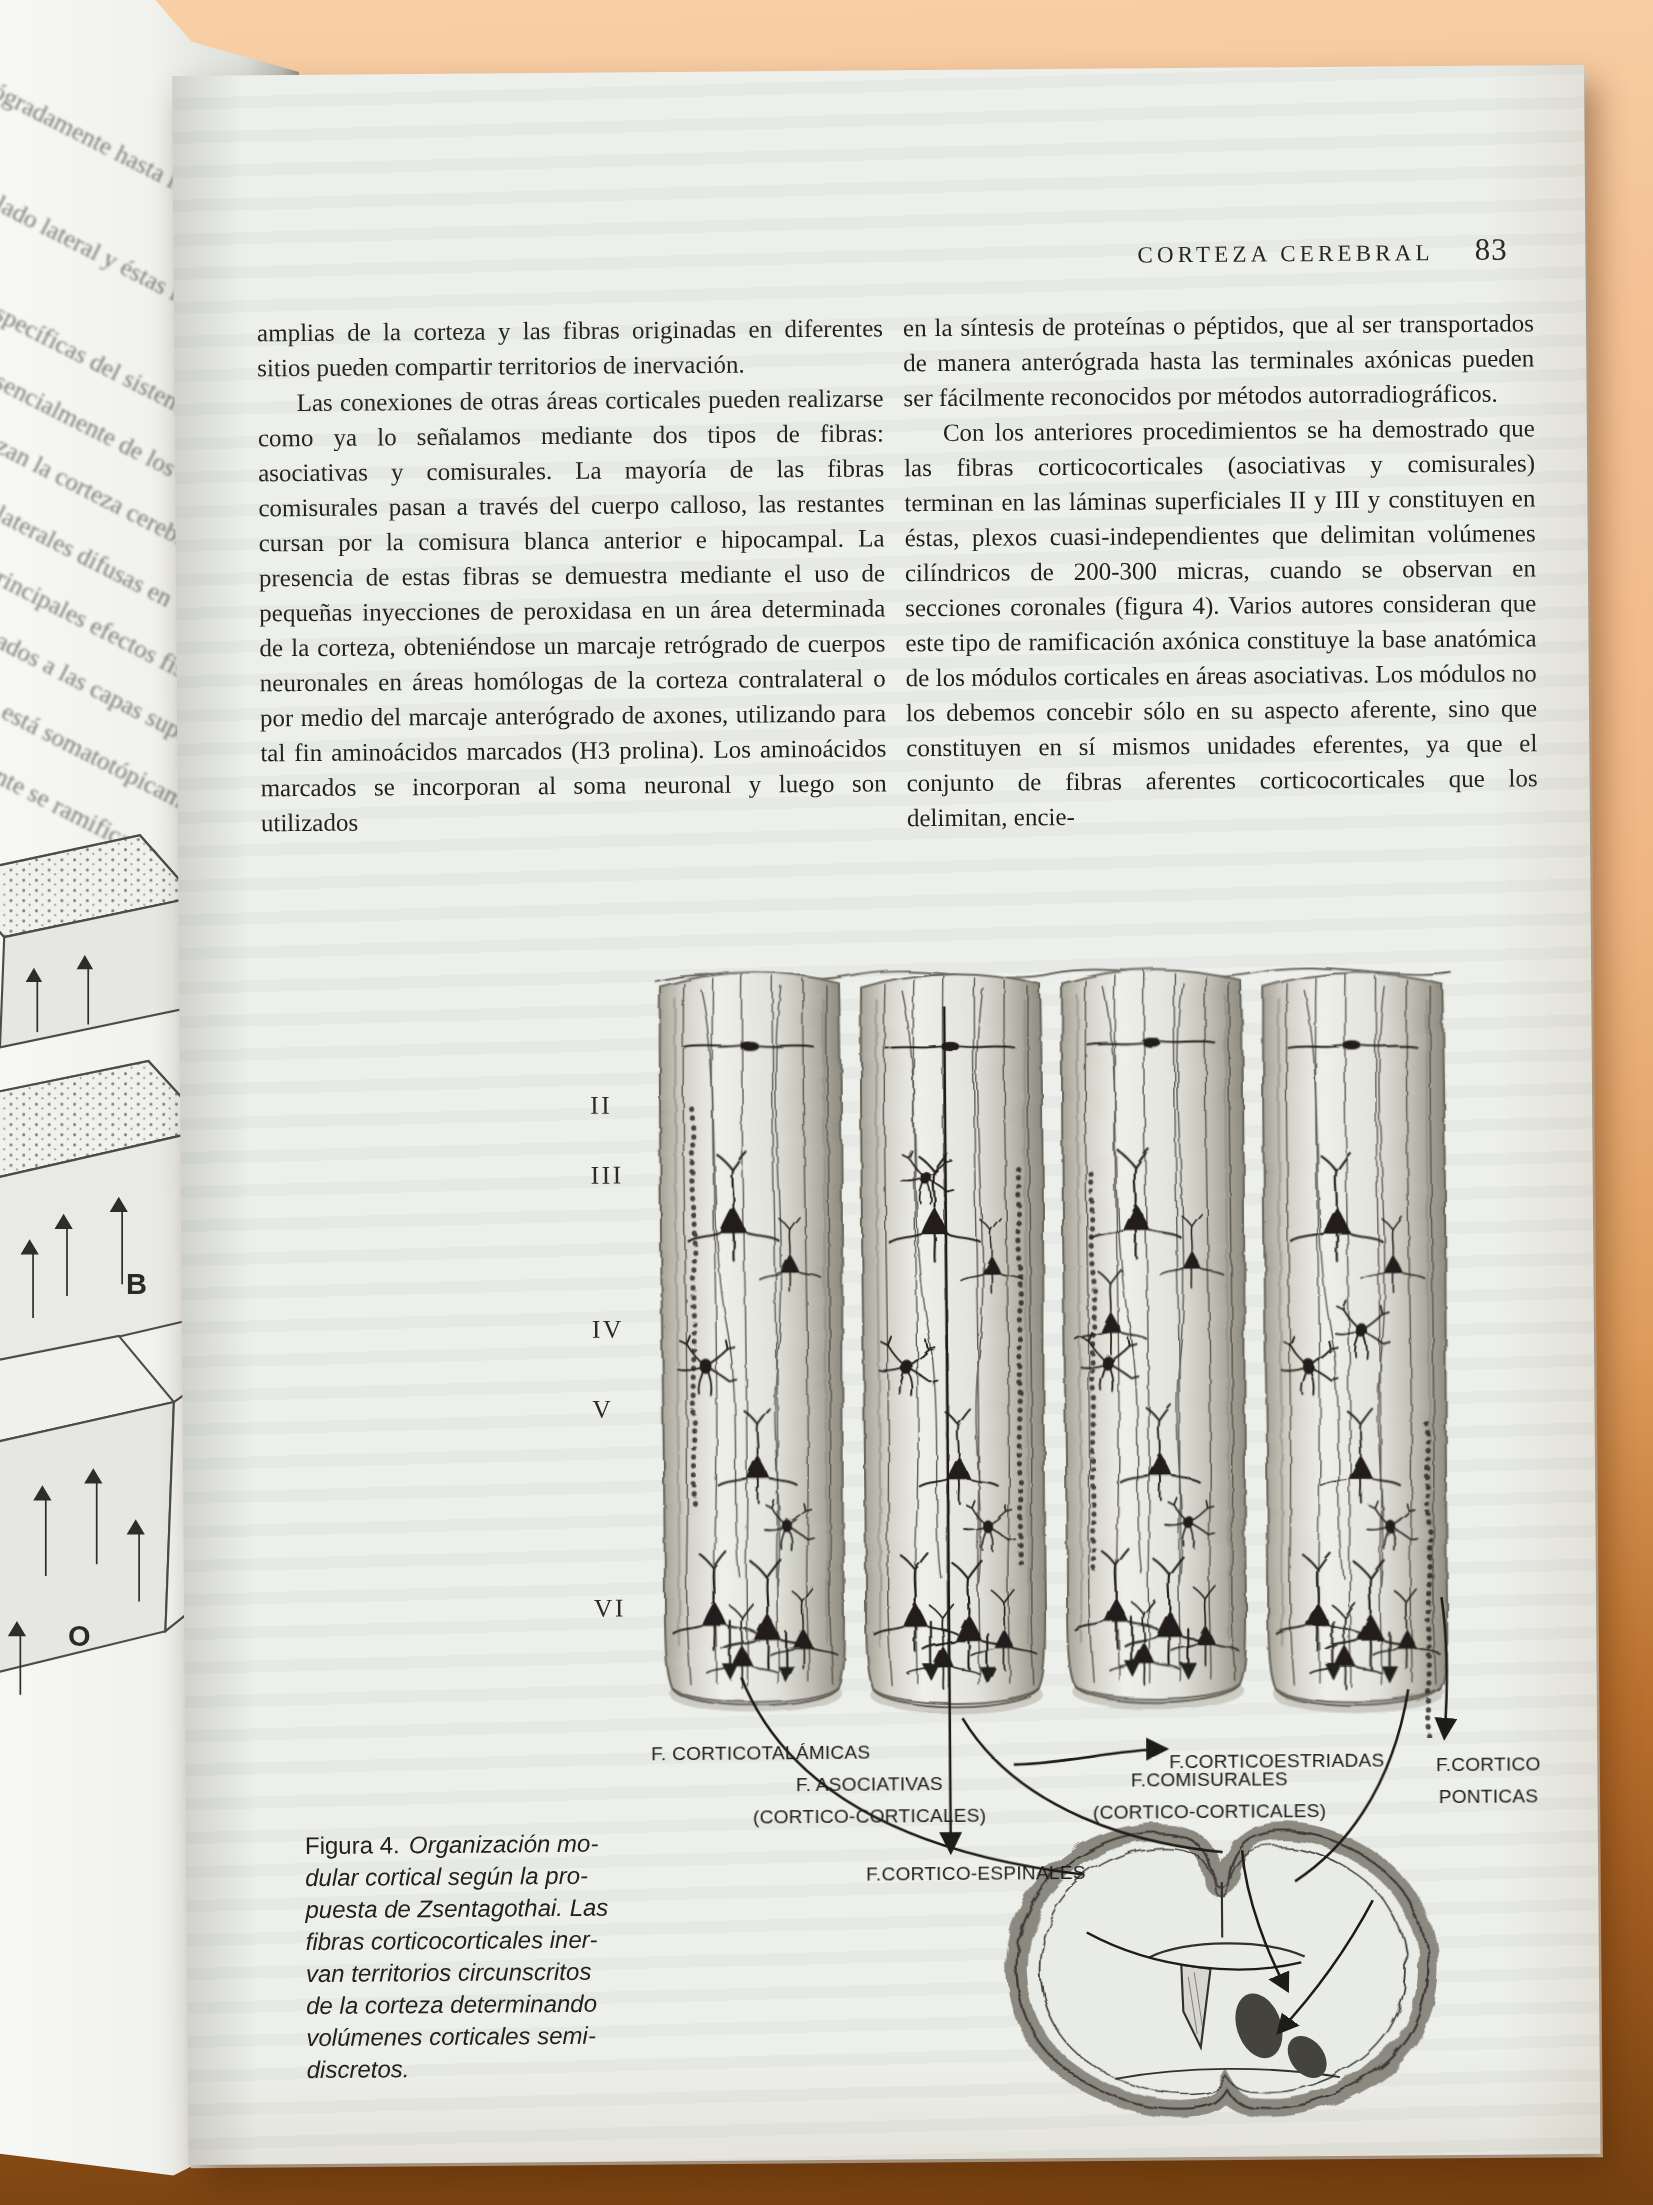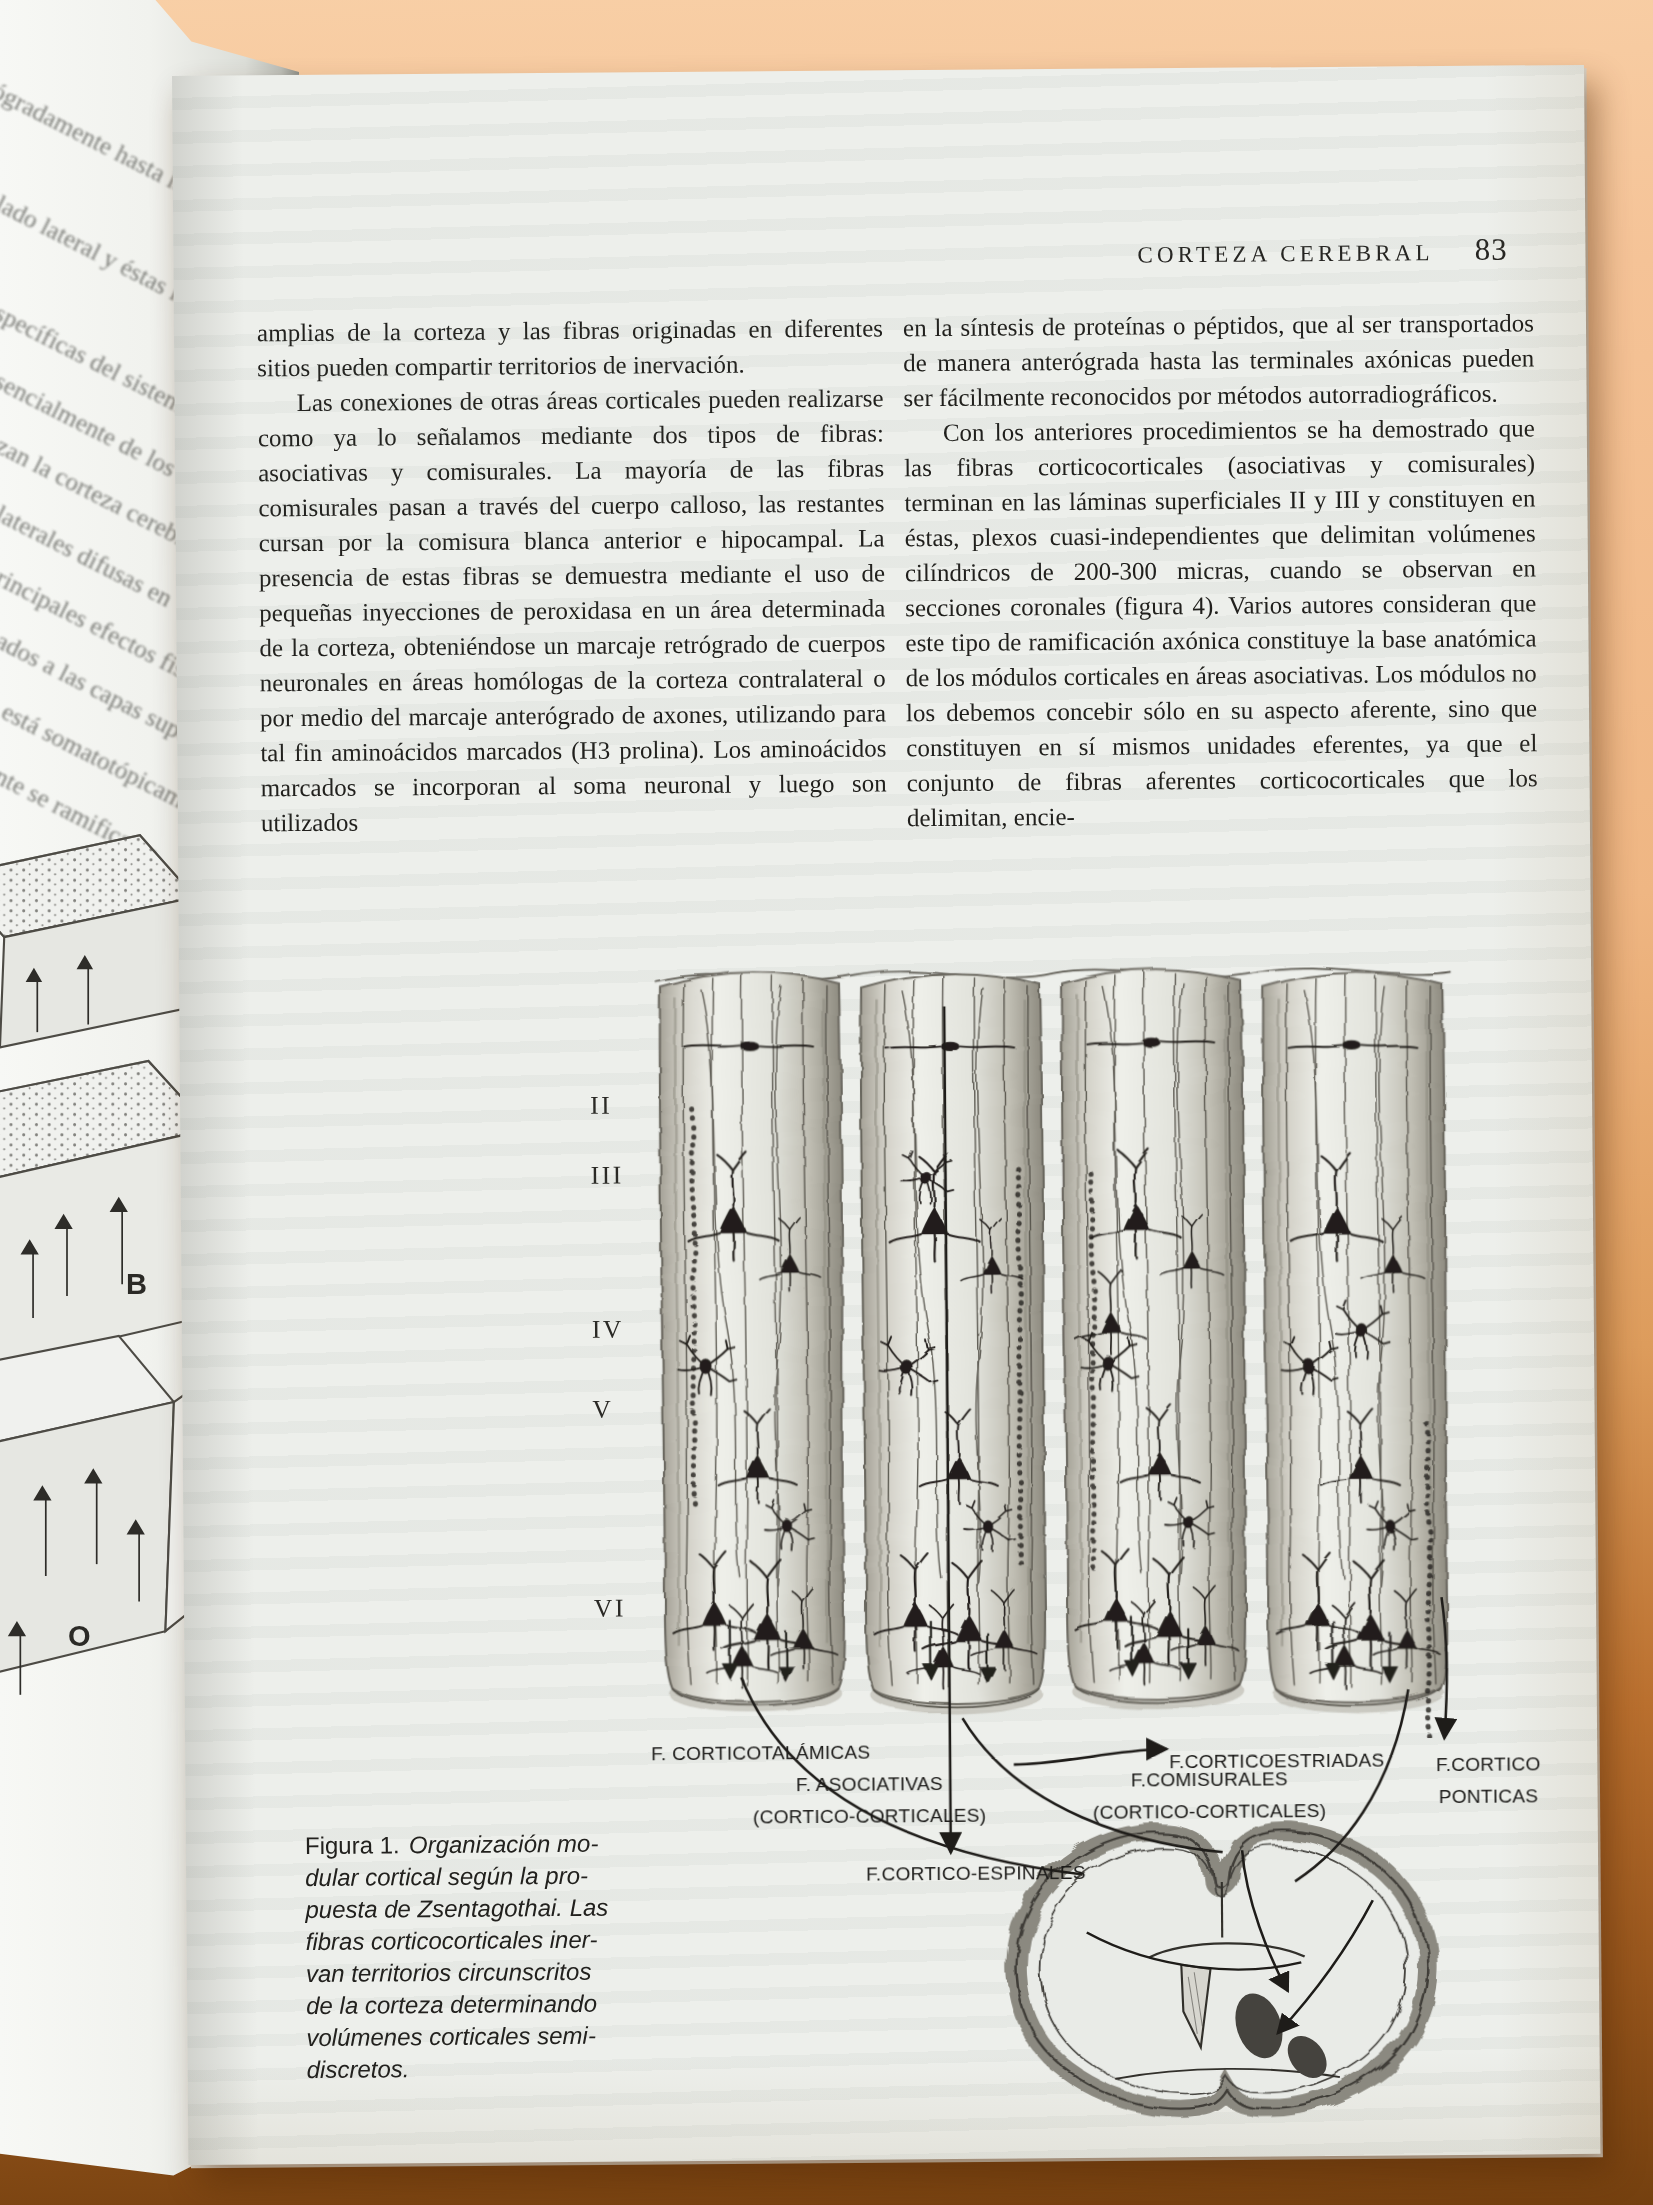--- a/index.html
+++ b/index.html
@@ -282,21 +282,21 @@
       <ellipse cx="318" cy="288" rx="26" ry="44" transform="rotate(-14 318 288)" fill="#45433e"></ellipse>
       <ellipse cx="374" cy="330" rx="20" ry="30" transform="rotate(-28 374 330)" fill="#45433e"></ellipse>
       <g stroke="#1e1c19" stroke-width="3" fill="none">
         <path d="M300,54 C304,120 330,196 352,242" marker-end="url(#ah2)"></path>
         <path d="M452,122 C420,190 378,252 340,298" marker-end="url(#ah2)"></path>
         <path d="M118,162 C200,214 300,222 368,204"></path>
       </g>
     </svg>
 
     <figure class="cap">
-      <div class="l1"><span>Figura 1.</span><em>Organización mo-</em></div>
+      <div class="l1"><span>Figura 4.</span><em>Organización mo-</em></div>
       <em>dular cortical según la pro-</em>
       <em>puesta de Zsentagothai. Las</em>
       <em>fibras corticocorticales iner-</em>
       <em>van territorios circunscritos</em>
       <em>de la corteza determinando</em>
       <em>volúmenes corticales semi-</em>
       <em>discretos.</em>
     </figure>
 
     <div class="ghost"></div>

